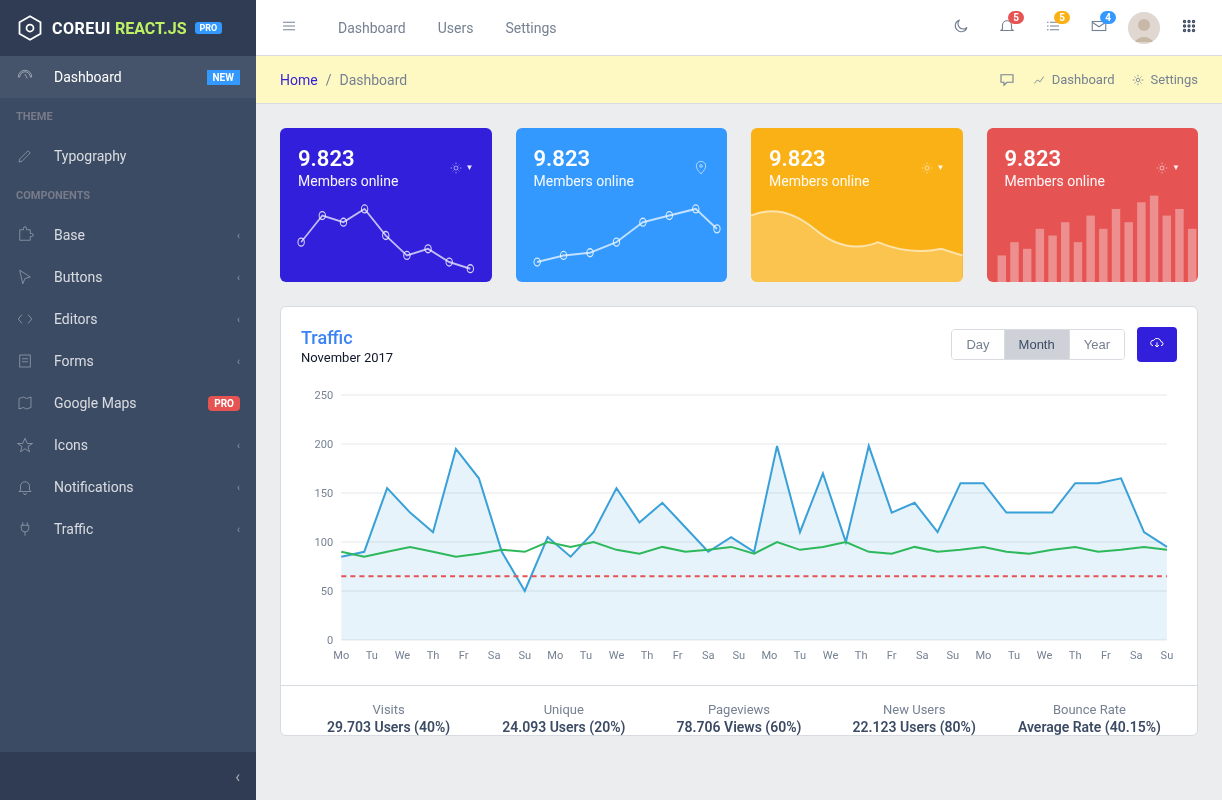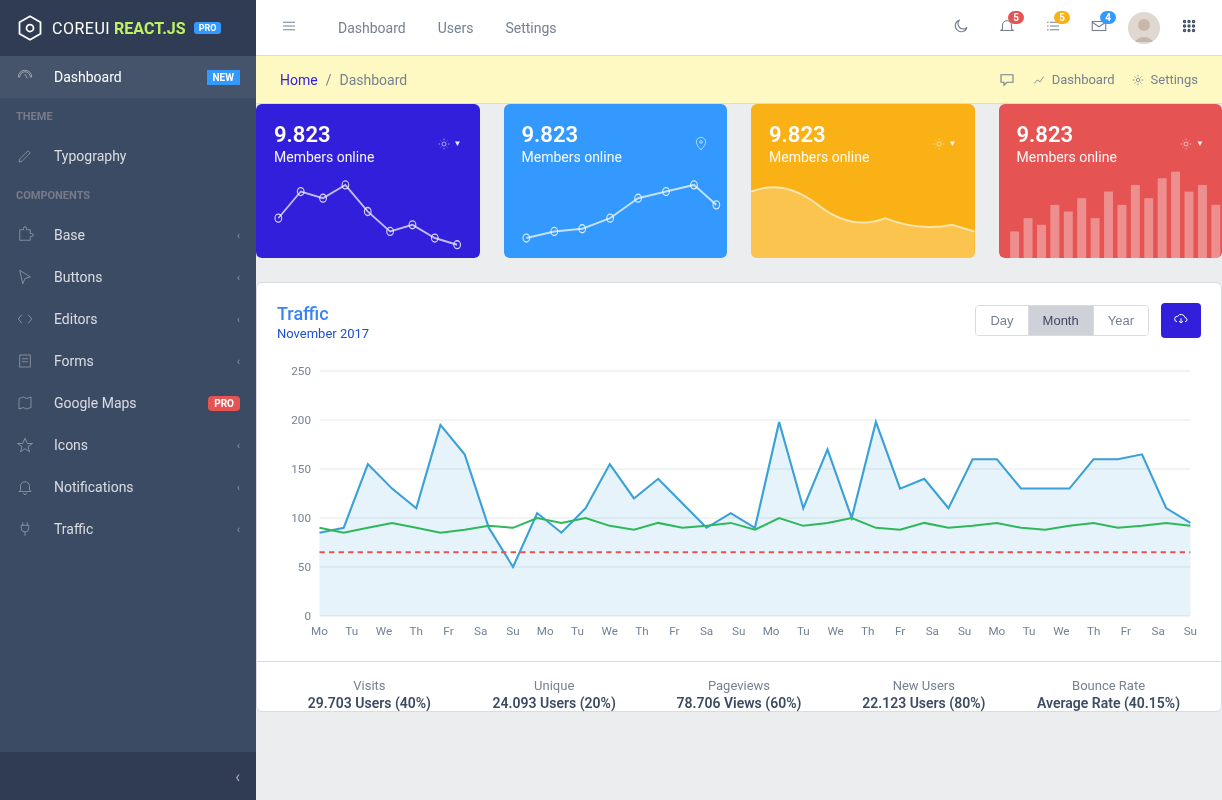--- a/index.html
+++ b/index.html
@@ -3,21 +3,21 @@
 <meta charset="utf-8">
 <style>
 * { box-sizing: border-box; margin: 0; padding: 0; }
 body { font-family: -apple-system, BlinkMacSystemFont, "Segoe UI", Roboto, sans-serif; background: #ebedef; color: #3c4b64; width: 1222px; height: 800px; overflow: hidden; }
 .app { display: flex; height: 100%; }
 
 
 .sidebar { width: 256px; background: #3c4b64; color: #fff; display: flex; flex-direction: column; }
 .sidebar-brand { height: 56px; background: #303c54; display: flex; align-items: center; padding: 0 16px; gap: 8px; }
 .brand-logo { width: 28px; height: 28px; }
-.brand-text { font-size: 16px; font-weight: 400; letter-spacing: 0.5px; }
+.brand-text { font-size: 16px; font-weight: 700; letter-spacing: 0.5px; }
 .brand-sub { font-size: 16px; color: #bef264; font-weight: 700; margin-left: -4px; }
 .brand-pro { background: #39f; color: #fff; font-size: 9px; padding: 1px 5px; border-radius: 3px; font-weight: 700; }
 .sidebar-nav { flex: 1; overflow-y: auto; }
 .nav-item { display: flex; align-items: center; padding: 12px 16px; color: rgba(255,255,255,0.8); cursor: pointer; font-size: 14px; gap: 20px; position: relative; }
 .nav-item.active { background: rgba(255,255,255,0.05); color: #fff; }
 .nav-item .chevron { margin-left: auto; font-size: 10px; opacity: 0.5; }
 .nav-title { padding: 12px 16px; font-size: 11px; font-weight: 700; color: #777b8a; text-transform: uppercase; }
 .badge-new { background: #39f; color: #fff; font-size: 10px; padding: 2px 6px; border-radius: 0; font-weight: 700; margin-left: auto; }
 .badge-pro { background: #e55353; color: #fff; font-size: 10px; padding: 2px 6px; border-radius: 4px; font-weight: 700; margin-left: auto; }
 .sidebar-minimizer { height: 48px; background: #303c54; display: flex; align-items: center; justify-content: flex-end; padding: 0 16px; cursor: pointer; }
@@ -38,42 +38,42 @@
 .avatar { width: 32px; height: 32px; border-radius: 50%; background: #ddd; cursor: pointer; display:flex; align-items:center; justify-content:center; overflow:hidden;}
 
 .subheader { height: 48px; background: #fef9c3; border-bottom: 1px solid #d8dbe0; display: flex; align-items: center; padding: 0 24px; }
 .breadcrumb { display: flex; gap: 8px; font-size: 14px; }
 .breadcrumb a { color: #321fdb; text-decoration: none; }
 .breadcrumb .sep { color: #768192; }
 .breadcrumb .active { color: #768192; }
 .subheader-right { margin-left: auto; display: flex; gap: 16px; align-items: center; font-size: 13px; color: #768192; }
 .subheader-link { display: flex; gap: 6px; align-items: center; cursor: pointer; }
 
-.content { flex: 1; overflow-y: auto; }
+.content { flex: 1; overflow-y: auto; padding: 24px; }
 
 
 .widget-row { display: flex; gap: 24px; margin-bottom: 24px; }
 .widget { flex: 1; border-radius: 6px; color: #fff; padding: 18px 18px 0 18px; height: 154px; display: flex; flex-direction: column; position: relative; overflow: hidden; }
 .widget-primary { background: #321fdb; }
 .widget-info { background: #39f; }
 .widget-warning { background: #f9b115; }
 .widget-danger { background: #e55353; }
 .widget-header { display: flex; justify-content: space-between; }
 .widget-value { font-size: 22px; font-weight: 600; }
 .widget-label { font-size: 14px; margin-top: 2px; opacity: 0.95; }
 .widget-icon { cursor: pointer; opacity: 0.9; display: flex; gap: 2px; align-items: center; }
 .widget-chart { flex: 1; margin: 0 -18px; position: relative; }
 .widget-chart svg { width: 100%; height: 100%; }
 
 
 .card { background: #fff; border: 1px solid #d8dbe0; border-radius: 6px; }
 .card-body { padding: 20px; }
 .traffic-header { display: flex; justify-content: space-between; align-items: flex-start; margin-bottom: 20px; }
 .traffic-title { font-size: 18px; font-weight: 500; color: #3b82f6; }
-.traffic-subtitle { font-size: 13px; color: #1d4ed8; margin-top: 2px; }
+.traffic-subtitle { font-size: 13px; color: #0f172a; margin-top: 2px; }
 .traffic-actions { display: flex; gap: 12px; align-items: center; }
 .btn-group { display: flex; border: 1px solid #d8dbe0; border-radius: 4px; overflow: hidden; }
 .btn-group button { border: none; background: #fff; padding: 7px 14px; font-size: 13px; color: #768192; cursor: pointer; }
 .btn-group button.active { background: #ced2d8; color: #3c4b64; font-weight: 500; }
 .btn-group button + button { border-left: 1px solid #d8dbe0; }
 .btn-primary { background: #321fdb; color: #fff; border: none; padding: 8px 12px; border-radius: 4px; cursor: pointer; }
 
 .chart-area { position: relative; height: 280px; }
 .chart-area svg { width: 100%; height: 100%; }
 .y-tick { font-size: 11px; fill: #768192; }

